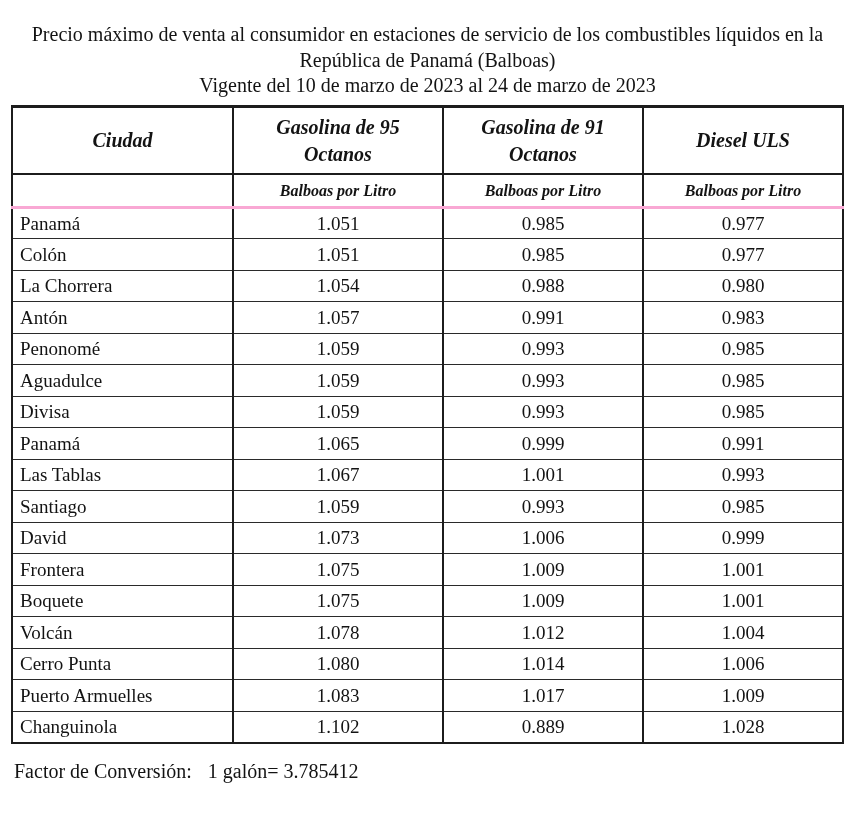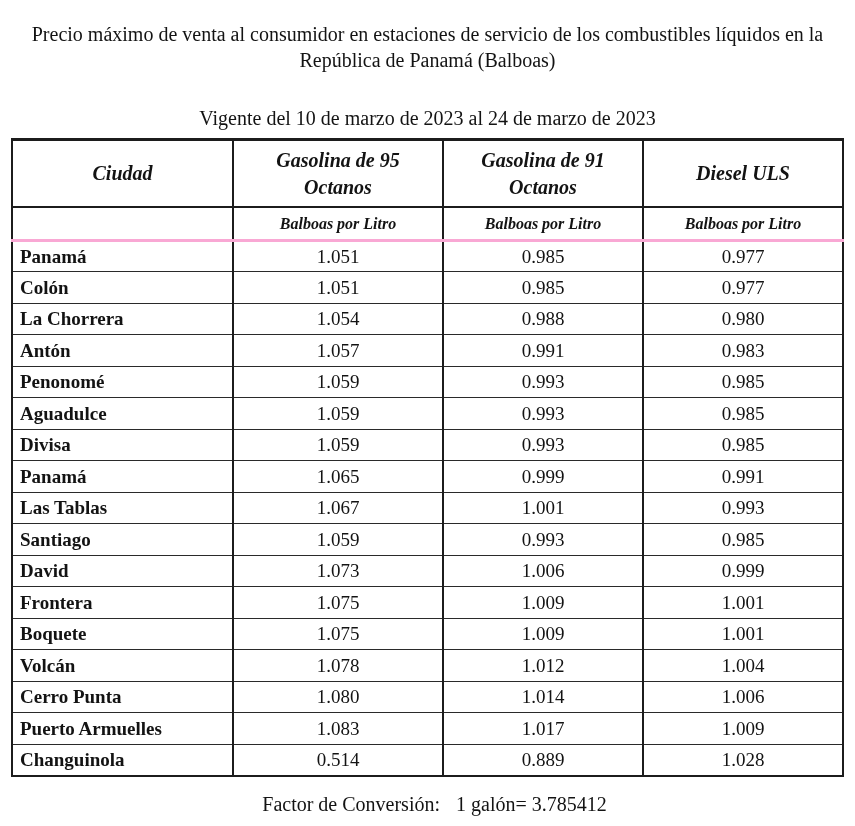--- a/index.html
+++ b/index.html
@@ -18,21 +18,21 @@
   .title {
     text-align: center;
     font-size: 20px;
     line-height: 1.32;
     max-width: 800px;
     margin: 21px auto 0 auto;
   }
   .subtitle {
     text-align: center;
     font-size: 20px;
-    margin-top: 33px;
+    margin-top: 0;
   }
   table.price-table {
     border-collapse: collapse;
     table-layout: fixed;
     width: 831px;
     margin: 8px auto 16px auto;
     border: 2px solid #1c1c1c;
     border-top: 3px solid #1c1c1c;
   }
   .price-table th, .price-table td {
@@ -64,32 +64,30 @@
   .price-table tbody td {
     height: 31.5px;
     font-size: 19px;
     vertical-align: middle;
     border-top: 1px solid #2a2a2a;
     border-bottom: 1px solid #2a2a2a;
   }
   .price-table tbody td.city {
     text-align: left;
     padding-left: 7px;
-    font-weight: bold;
   }
   .price-table tbody td.num {
     text-align: center;
   }
   .footer {
     display: flex;
     align-items: baseline;
     gap: 16px;
     font-size: 20px;
     margin: 9px 0 0 14px;
-    justify-content: center;
   }
 </style>
 </head>
 <body>
 
 <div class="title">Precio máximo de venta al consumidor en estaciones de servicio de los combustibles líquidos en la República de Panamá (Balboas)</div>
 
 <div class="subtitle">Vigente del 10 de marzo de 2023 al 24 de marzo de 2023</div>
 
 <table class="price-table">
@@ -205,21 +203,21 @@
         <td class="num">1.006</td>
       </tr>
       <tr>
         <td class="city">Puerto Armuelles</td>
         <td class="num">1.083</td>
         <td class="num">1.017</td>
         <td class="num">1.009</td>
       </tr>
       <tr>
         <td class="city">Changuinola</td>
-        <td class="num">0.514</td>
+        <td class="num">1.102</td>
         <td class="num">0.889</td>
         <td class="num">1.028</td>
       </tr>
     </tbody>
 </table>
 
 <div class="footer">
   <span>Factor de Conversión:</span>
   <span>1 galón= 3.785412</span>
 </div>

